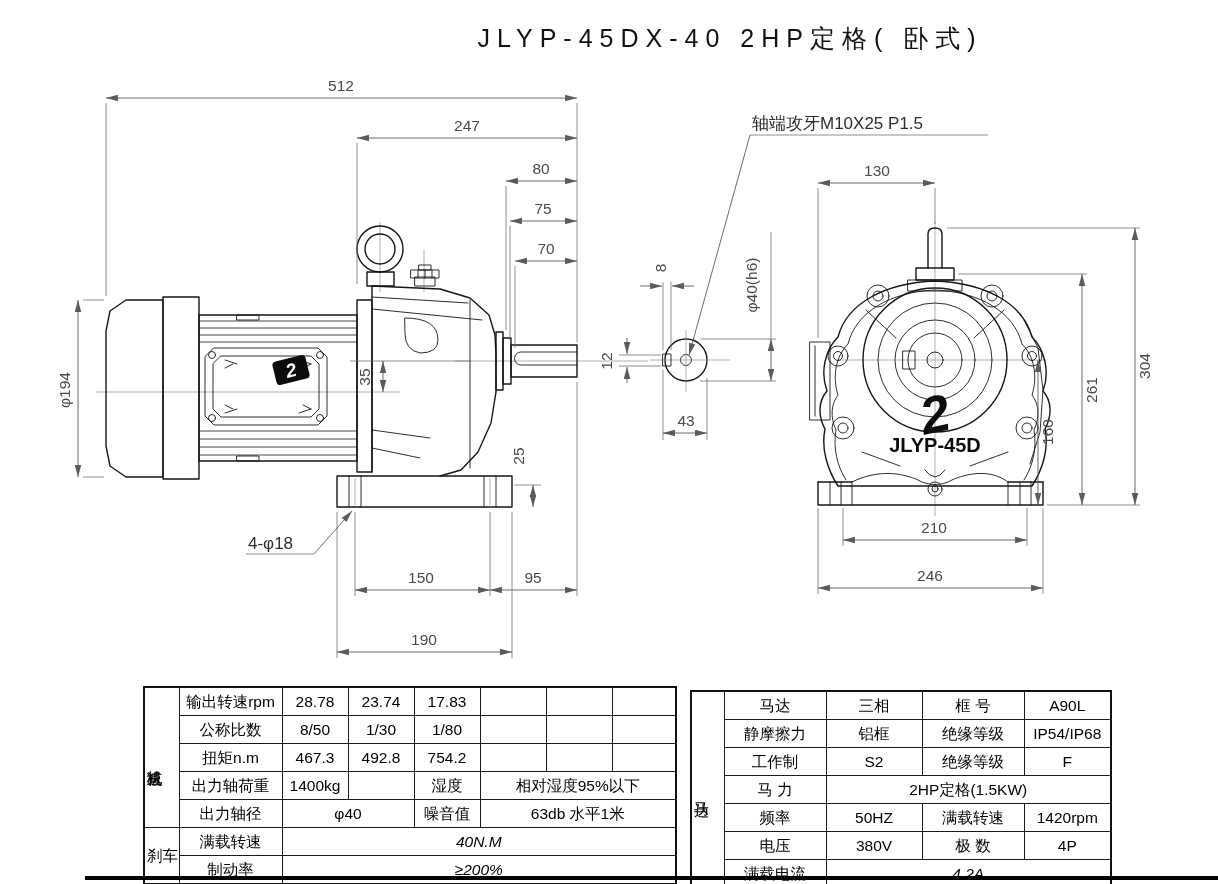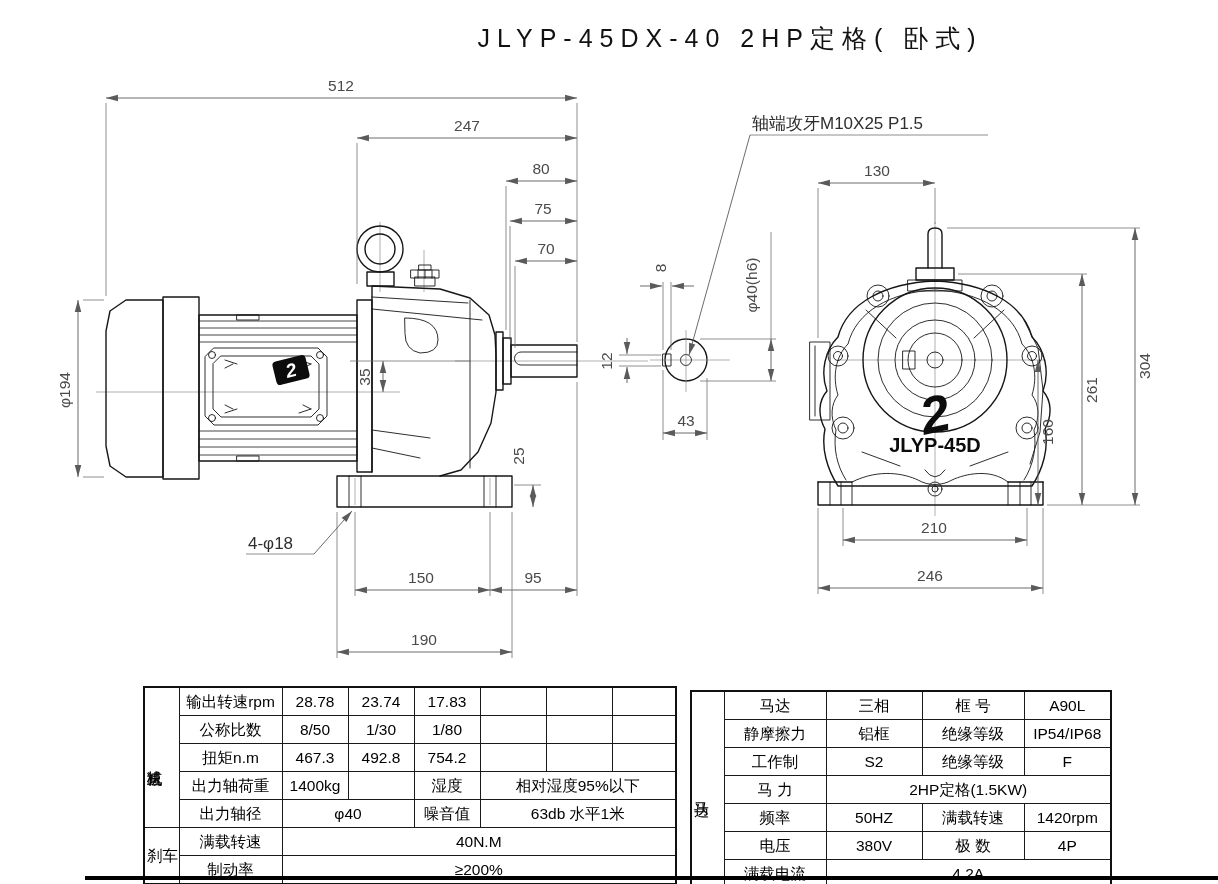--- a/index.html
+++ b/index.html
@@ -18,21 +18,21 @@
   .cl{stroke:#8f8f8f;stroke-width:0.7;fill:none;}
   .dt{fill:#4a4a4a;font-size:15.5px;text-anchor:middle;font-family:"Liberation Sans","DejaVu Sans",sans-serif;}
   .note{fill:#2e2e2e;font-size:17px;text-anchor:start;font-family:"Liberation Sans","DejaVu Sans",sans-serif;}
   .brand{font-weight:bold;font-style:italic;}
   
   table.spec{position:absolute;border-collapse:collapse;table-layout:fixed;background:#fff;
              font-size:15.5px;color:#000;border:2px solid #111;}
   table.spec td{border:1px solid #1a1a1a;height:27px;padding:0 2px;text-align:center;
                 white-space:nowrap;overflow:hidden;font-size:15.5px;line-height:1;}
   td.vgroup div{display:flex;flex-direction:column;align-items:center;justify-content:center;}
-  td.lpad{text-align:left;padding-left:30px;}
+  td.lpad{text-align:left;padding-left:30px;font-style:italic;}
   #bottomline{position:absolute;left:85px;top:876px;width:1133px;height:4px;background:#000;}
 </style>
 </head>
 <body>
 
 <div id="stage">
 
   <div class="title">JLYP-45DX-40  2HP定格( 卧式)</div>
 
   <svg width="1218" height="884" viewBox="0 0 1218 884">

